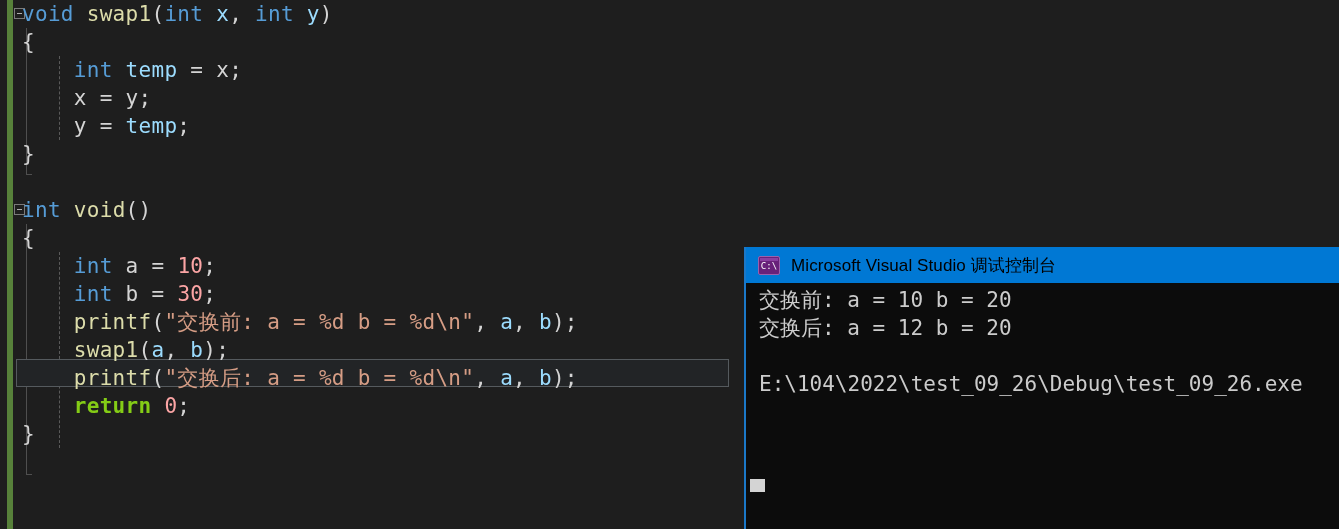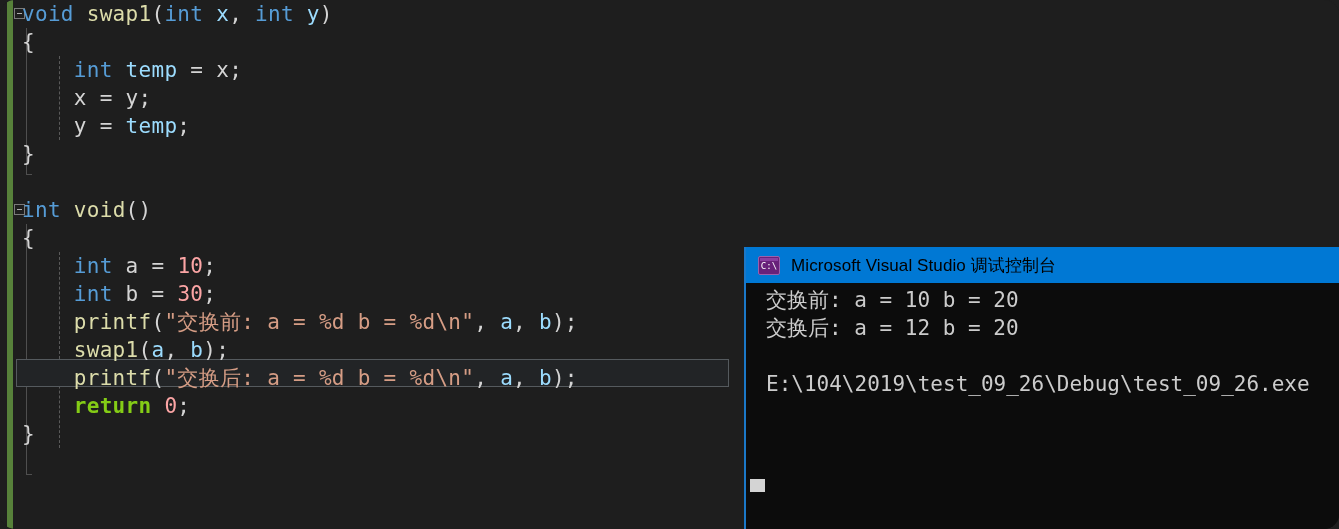--- a/index.html
+++ b/index.html
@@ -7,21 +7,20 @@
     padding: 0;
     background: #1e1e1e;
   }
   #screen {
     position: relative;
     width: 1339px;
     height: 529px;
     overflow: hidden;
     background: #1e1e1e;
     font-family: "DejaVu Sans Mono", "Liberation Mono", monospace;
-    border-radius: 15px;
   }
 
   
   #editor {
     position: absolute;
     left: 0; top: 0;
     width: 1339px; height: 529px;
     background: #1e1e1e;
   }
   .change-bar {
@@ -159,21 +158,21 @@
     color: #000000;
     font-family: "Liberation Sans", sans-serif;
     font-size: 17px;
     letter-spacing: 0.1px;
     white-space: nowrap;
   }
   #console-body {
     position: relative;
     height: 246px;
     background: #0c0c0c;
-    padding: 3px 0 0 20px;
+    padding: 3px 0 0 13px;
     box-sizing: border-box;
   }
   .con-line {
     height: 28px;
     line-height: 28px;
     font-family: "DejaVu Sans Mono", "Liberation Mono", monospace;
     font-size: 21px;
     color: #cccccc;
     white-space: pre;
   }
@@ -234,19 +233,19 @@
         <div class="console-icon-text">C:\</div>
       </div>
       <div id="console-title">Microsoft Visual Studio 调试控制台</div>
     </div>
 
     <div id="console-body">
       <div id="console-lines">
           <div class="con-line">交换前: a = 10 b = 20</div>
           <div class="con-line">交换后: a = 12 b = 20</div>
           <div class="con-blank"></div>
-          <div class="con-line">E:\104\2019\test_09_26\Debug\test_09_26.exe</div>
+          <div class="con-line">E:\104\2022\test_09_26\Debug\test_09_26.exe</div>
         </div>
       <div id="console-cursor"></div>
     </div>
   </div>
 
 </div>
 
 </body></html>

